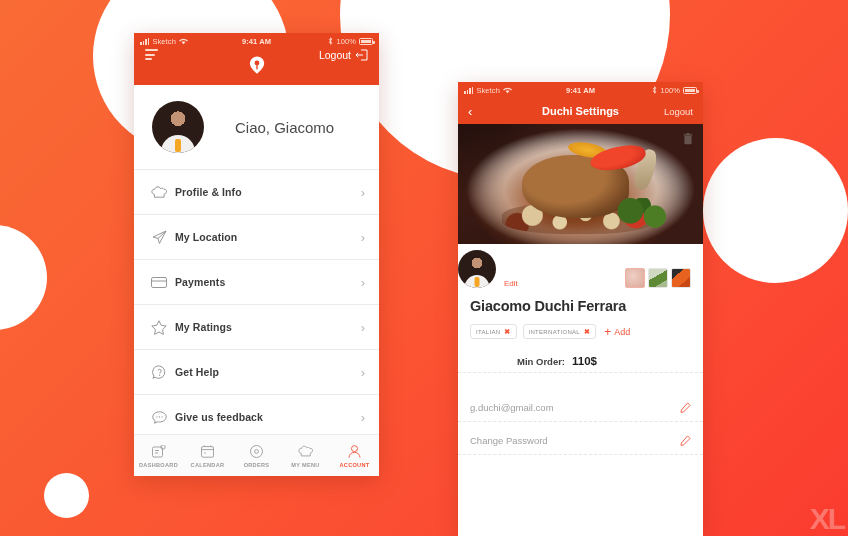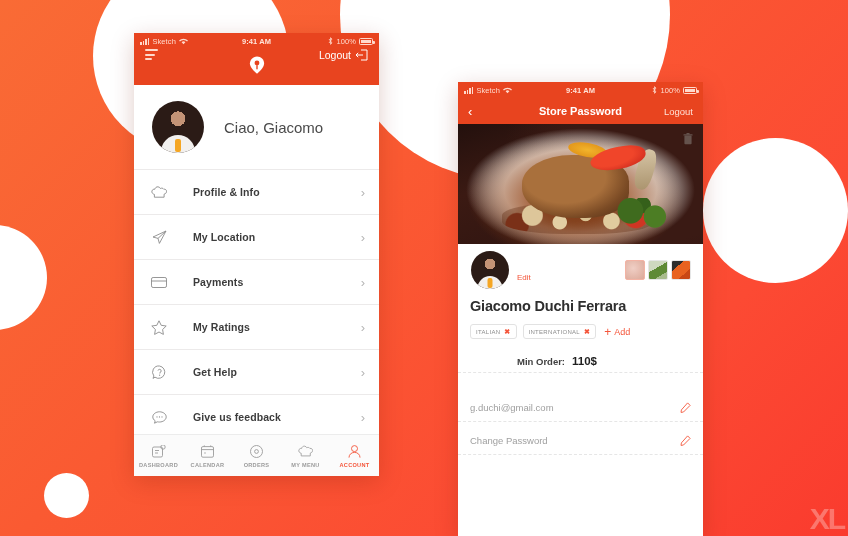--- a/index.html
+++ b/index.html
@@ -51,40 +51,40 @@
     padding: 0 11px; position: relative;
   }
   .hamburger { display:flex; flex-direction:column; gap:2.5px; cursor:pointer; }
   .hamburger span { height: 2px; background: #ffd9cc; border-radius:1px; display:block; }
   .hamburger span:nth-child(1){width:13px} .hamburger span:nth-child(2){width:10px}
   .hamburger span:nth-child(3){width:7px}
   .pin-wrap { position:absolute; left:0; right:0; display:flex; justify-content:center; top:7px;}
   .logout { margin-left:auto; display:flex; align-items:center; gap:4px; color:#ffffff; font-size:10.5px; }
 
   
-  .profile-row { display:flex; align-items:center; padding: 16px 14px 16px 18px; gap: 20px; }
+  .profile-row { display:flex; align-items:center; padding: 16px 14px 16px 18px; gap: 31px; }
   .avatar {
     width: 52px; height: 52px; border-radius: 50%; flex: 0 0 52px;
     background: radial-gradient(circle at 50% 34%, #c39376 0 17%, #2b1b16 17% 100%);
     position: relative; overflow: hidden;
   }
   .avatar::after {
     content:''; position:absolute; left:50%; bottom:-2px; transform:translateX(-50%);
     width: 34px; height: 20px; border-radius: 18px 18px 0 0; background:#f2f0ee;
   }
   .avatar::before {
     content:''; position:absolute; left:50%; bottom:1px; transform:translateX(-50%);
     width:6px; height:13px; background:#f5a623; border-radius:2px; z-index:2;
   }
   .greet { font-size: 15px; color: #4a4a4a; }
 
   .menu-list { border-top: 1px solid #eceaea; }
   .menu-item {
     display:flex; align-items:center; height: 45px; padding: 0 14px 0 17px;
-    border-bottom: 1px solid #eceaea; gap: 26px; cursor:pointer; position:relative;text-align:center;
+    border-bottom: 1px solid #eceaea; gap: 8px; cursor:pointer; position:relative;text-align:center;
   }
   .mi-icon { width:16px; height:16px; flex:0 0 16px; display:flex; align-items:center; justify-content:center; color:#8b8b8b; }
   .mi-label { font-size: 10.5px; color:#3c3c3c; font-weight:bold; letter-spacing:.1px; }
   .chev { margin-left:auto; color:#b6b6b6; font-size:13px; line-height:1; font-weight:300;}
 
   
   .tabbar {
     position:absolute; left:0; right:0; bottom:0; height: 42px; background:#fbfbfb;
     border-top:1px solid #ececec; display:flex; align-items:center;
   }
@@ -139,21 +139,21 @@
     border-radius:40%;
   }
   .hero .greens {
     position:absolute; left:62%; top:62%; width:28%; height:26%;
     background: radial-gradient(circle at 30% 40%, #3f6b1e 0 24%, rgba(0,0,0,0) 26%),
                 radial-gradient(circle at 66% 58%, #4c7d24 0 22%, rgba(0,0,0,0) 24%),
                 radial-gradient(circle at 48% 22%, #35601a 0 18%, rgba(0,0,0,0) 20%);
   }
   .trash { position:absolute; right:10px; top:9px; width:10px; height:12px; opacity:.88; }
 
-  .edit-row { display:flex; align-items:center; padding: 8px 12px 0 0; position:relative; height: 44px; margin-left: 13px;}
+  .edit-row { display:flex; align-items:flex-end; padding: 8px 12px 0 0; position:relative; height: 44px;}
   .avatar-sm {
     width: 38px; height:38px; border-radius:50%; flex:0 0 38px; overflow:hidden; position:relative;
     background: radial-gradient(circle at 50% 34%, #c39376 0 17%, #2b1b16 17% 100%);
   }
   .avatar-sm::after { content:''; position:absolute; left:50%; bottom:-2px; transform:translateX(-50%);
     width:25px; height:15px; border-radius:14px 14px 0 0; background:#f2f0ee; }
   .avatar-sm::before { content:''; position:absolute; left:50%; bottom:1px; transform:translateX(-50%);
     width:5px; height:10px; background:#f5a623; border-radius:2px; z-index:2; }
   .edit-link { font-size:8px; color:#f4553a; margin: 14px 0 0 8px; }
   .thumbs { margin-left:auto; display:flex; gap:3px; margin-top:-1px; }
@@ -396,21 +396,21 @@
       <svg width="5" height="8" viewBox="0 0 5 8">
         <path d="M1 2 L4 6 L2.5 7.3 V0.7 L4 2 L1 6" stroke="#ffd9cc" stroke-width=".8" fill="none"></path>
       </svg>
       <span>100%</span>
       <span class="batt"></span>
     </div>
   </div>
 
   <div class="rnav">
     <span class="rnav-back">‹</span>
-    <span class="rnav-title">Store Password</span>
+    <span class="rnav-title">Duchi Settings</span>
     <span class="rnav-update">Logout</span>
   </div>
 
   <div class="hero">
     <div class="beans"></div>
     <div class="meat"></div>
     <div class="bone"></div>
     <div class="pepper2"></div>
     <div class="pepper"></div>
     <div class="greens"></div>

